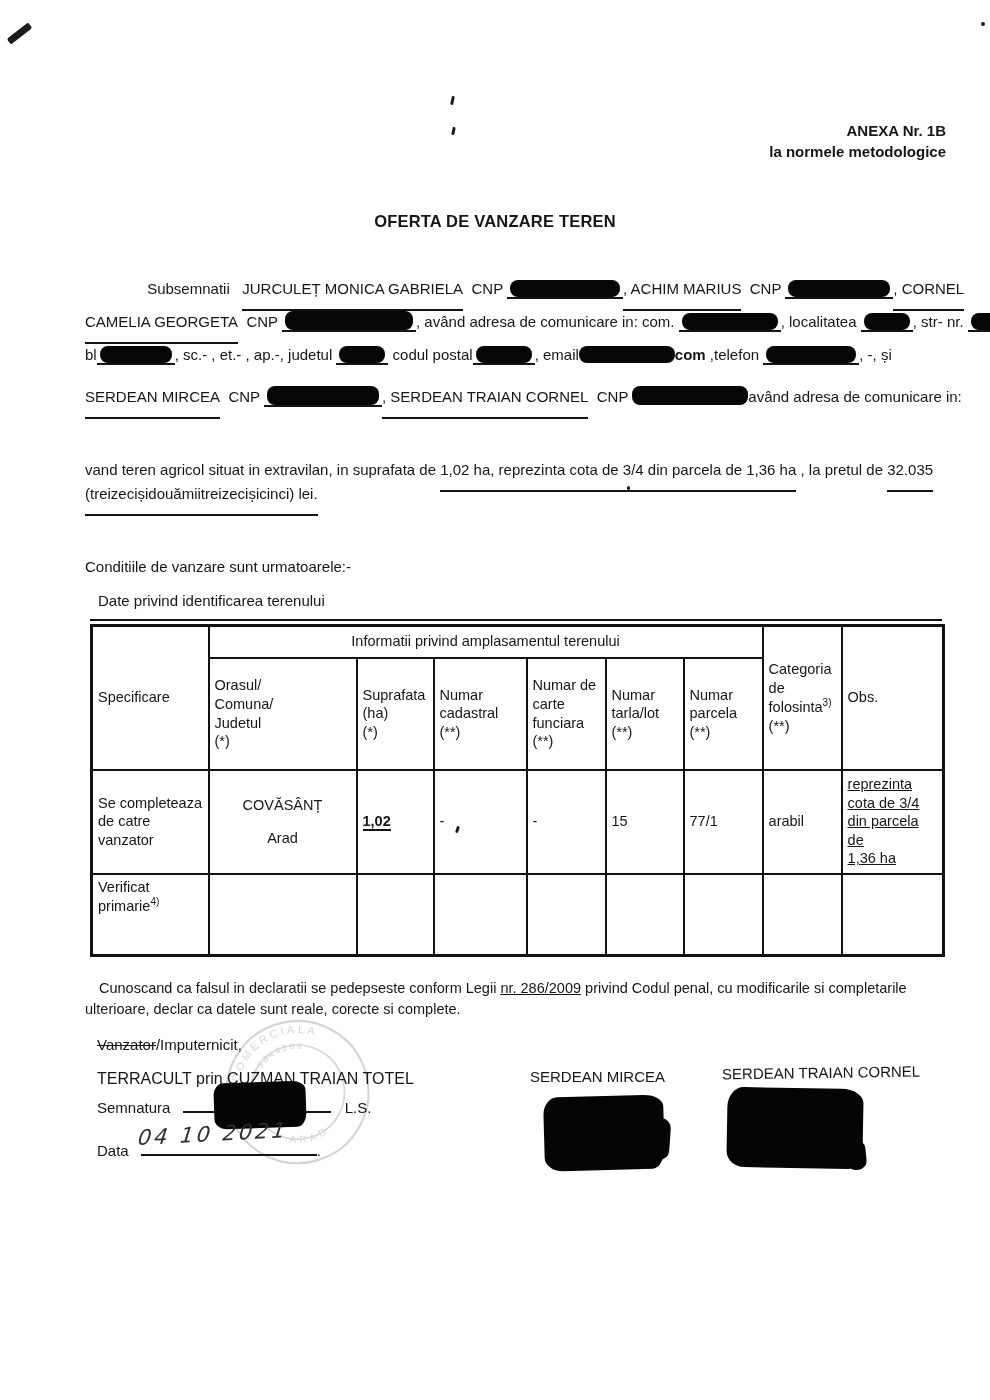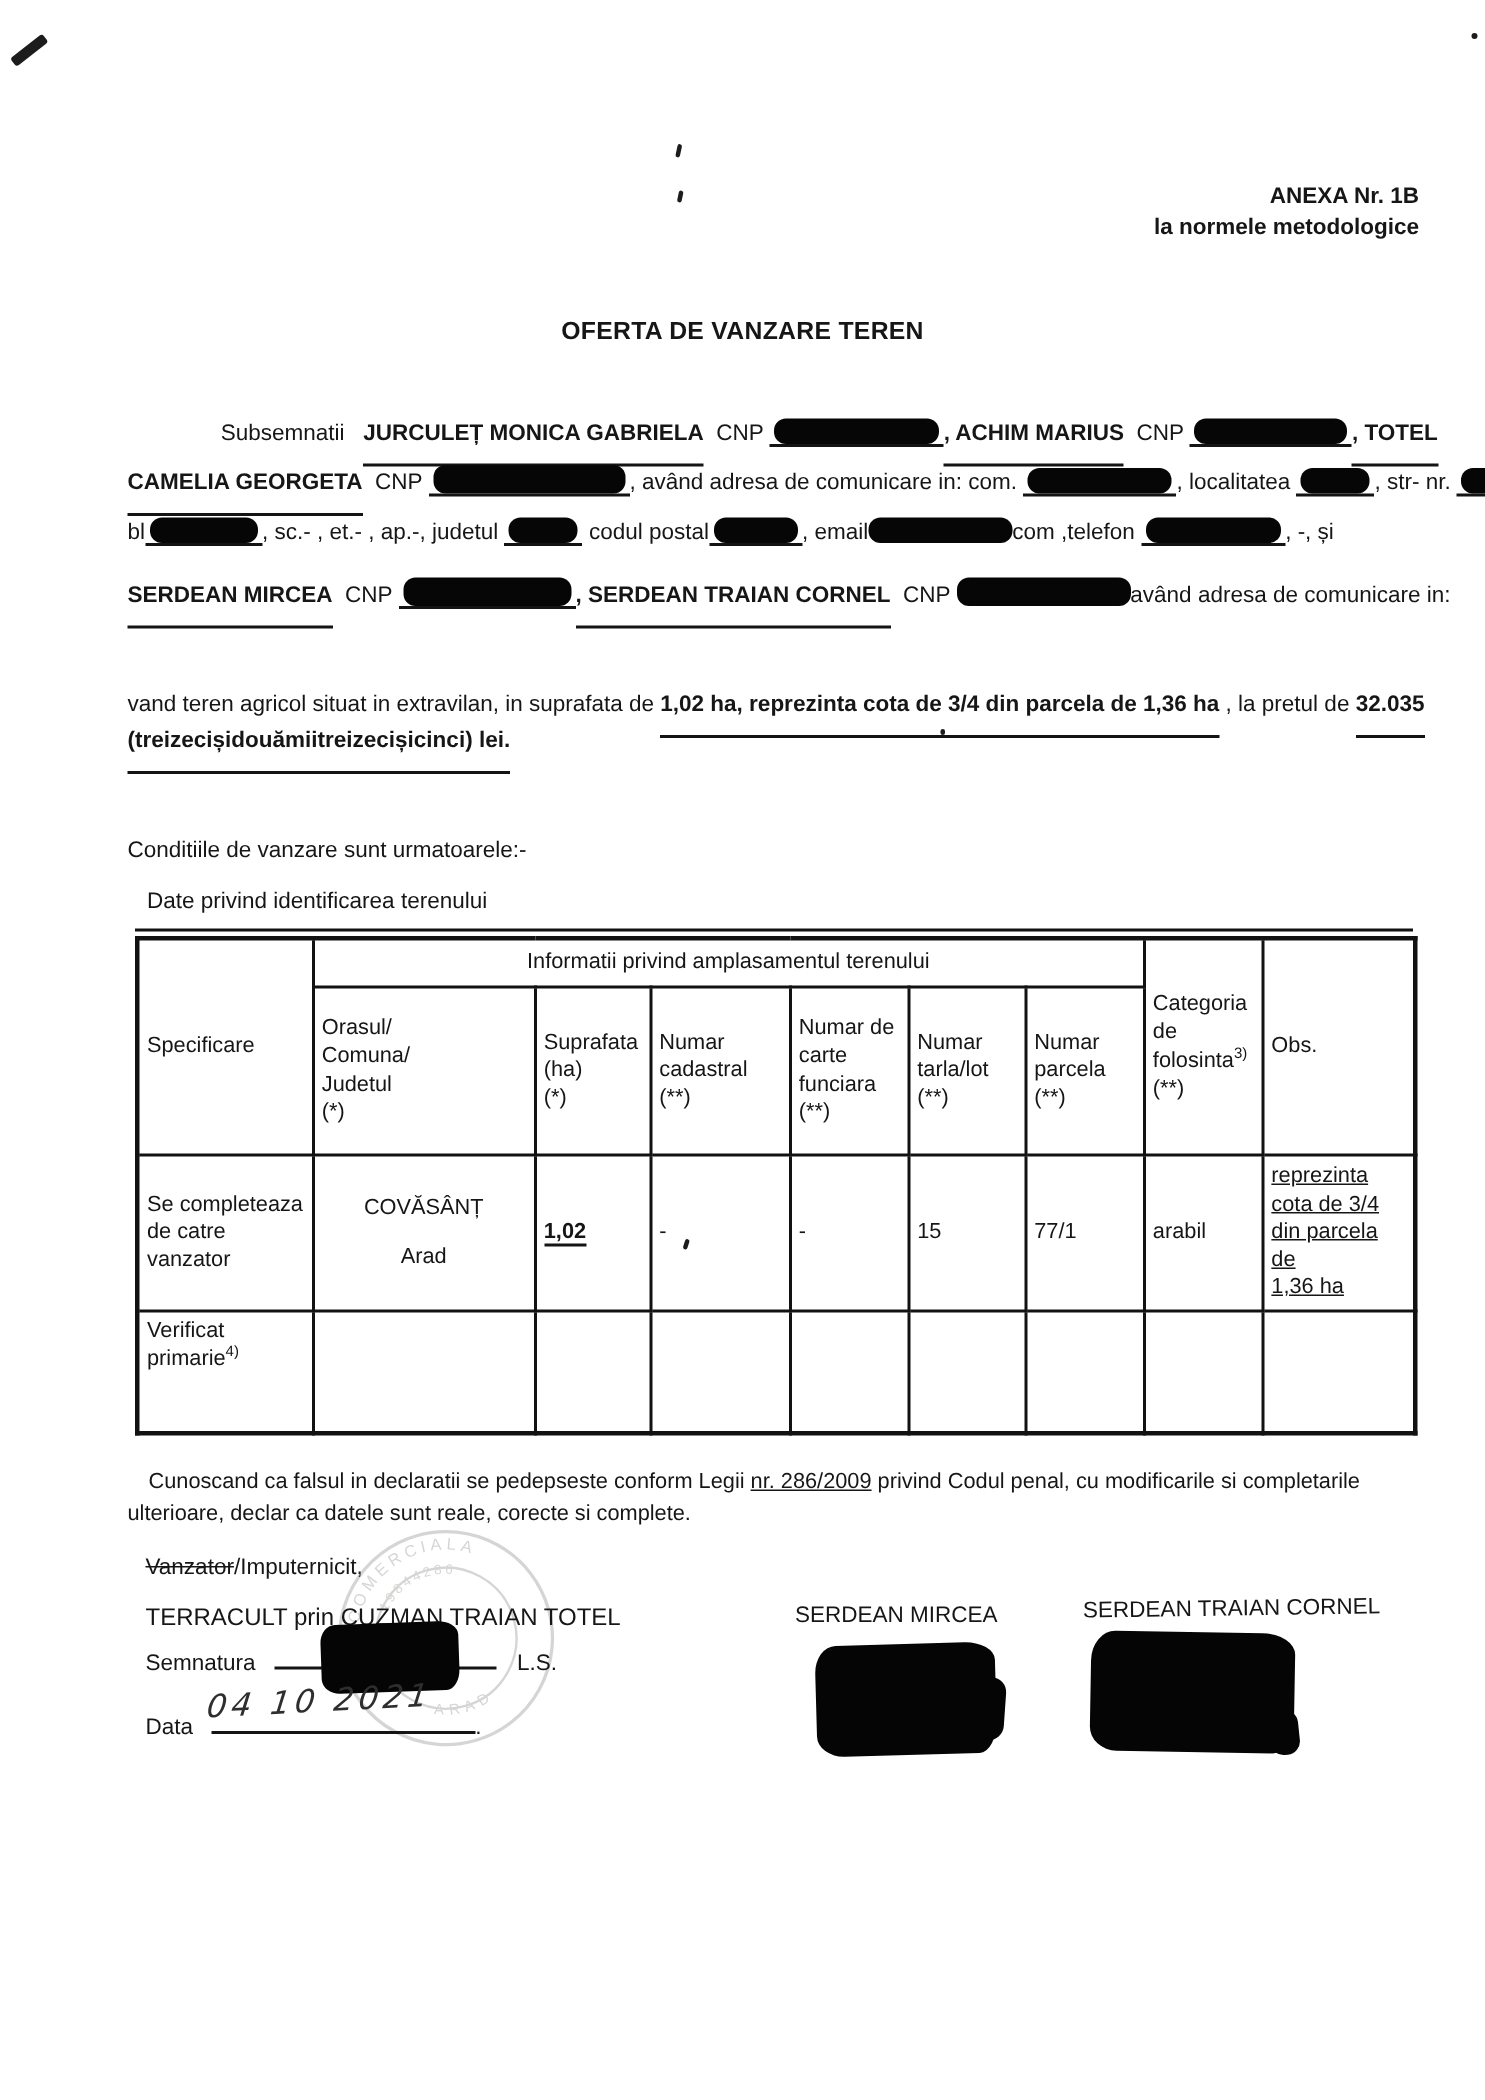--- a/index.html
+++ b/index.html
@@ -2,22 +2,22 @@
 <html><head>
 <meta charset="utf-8">
 <style>
   html,body{margin:0;padding:0;}
   body{
     width:990px;height:1400px;position:relative;background:#ffffff;
     font-family:"Liberation Sans", sans-serif;color:#161616;overflow:hidden;
   }
   .abs{position:absolute;}
   .line{white-space:nowrap;font-size:15px;line-height:33px;}
-  .b{font-weight:normal;}
-  .bu{font-weight:bold;border-bottom:2px solid #141414;padding-bottom:12px;}
+  .b{font-weight:bold;}
+  .bu{font-weight:normal;border-bottom:2px solid #141414;padding-bottom:12px;}
   .ulw{border-bottom:2px solid #141414;padding:0 3px;display:inline-block;line-height:14px;}
   .rd{display:inline-block;height:17px;background:#060606;border-radius:8px;vertical-align:-3px;}
   .rd.tall{height:19px;}
   
   .anexa{right:44px;top:120px;text-align:right;font-weight:bold;font-size:15px;line-height:21px;}
   .title{left:0;top:212px;width:100%;text-align:center;font-weight:bold;font-size:16.5px;letter-spacing:.2px;}
   
   .offer-line{white-space:nowrap;font-size:15px;line-height:24px;}
   
   table.main{border-collapse:collapse;table-layout:fixed;width:852px;border:3px solid #121212;}
@@ -53,21 +53,21 @@
 <div class="abs title">OFERTA DE VANZARE TEREN</div>
 
 <div class="abs" style="left:85px;top:272px;">
   <div class="line">
     <span style="display:inline-block;width:58px;"></span>
     <span>Subsemnatii</span>&nbsp;&nbsp;
     <span class="bu">JURCULEȚ MONICA GABRIELA</span>&nbsp;
     <span>CNP</span>
     <span class="ulw"><span class="rd" style="width:110px;"></span></span><span class="bu">, ACHIM MARIUS</span>&nbsp;
     <span>CNP</span>
-    <span class="ulw"><span class="rd" style="width:102px;"></span></span><span class="bu">, TOTEL</span>
+    <span class="ulw"><span class="rd" style="width:102px;"></span></span><span class="bu">, CORNEL</span>
   </div>
   <div class="line">
     <span class="bu">CAMELIA GEORGETA</span>&nbsp;
     <span>CNP</span>
     <span class="ulw"><span class="rd tall" style="width:128px;"></span></span><span>, având adresa de comunicare in: com.</span>
     <span class="ulw"><span class="rd" style="width:96px;"></span></span><span>, localitatea</span>
     <span class="ulw"><span class="rd" style="width:46px;"></span></span><span>, str-  nr.</span>
     <span class="ulw"><span class="rd" style="width:28px;"></span></span>
   </div>
   <div class="line">

